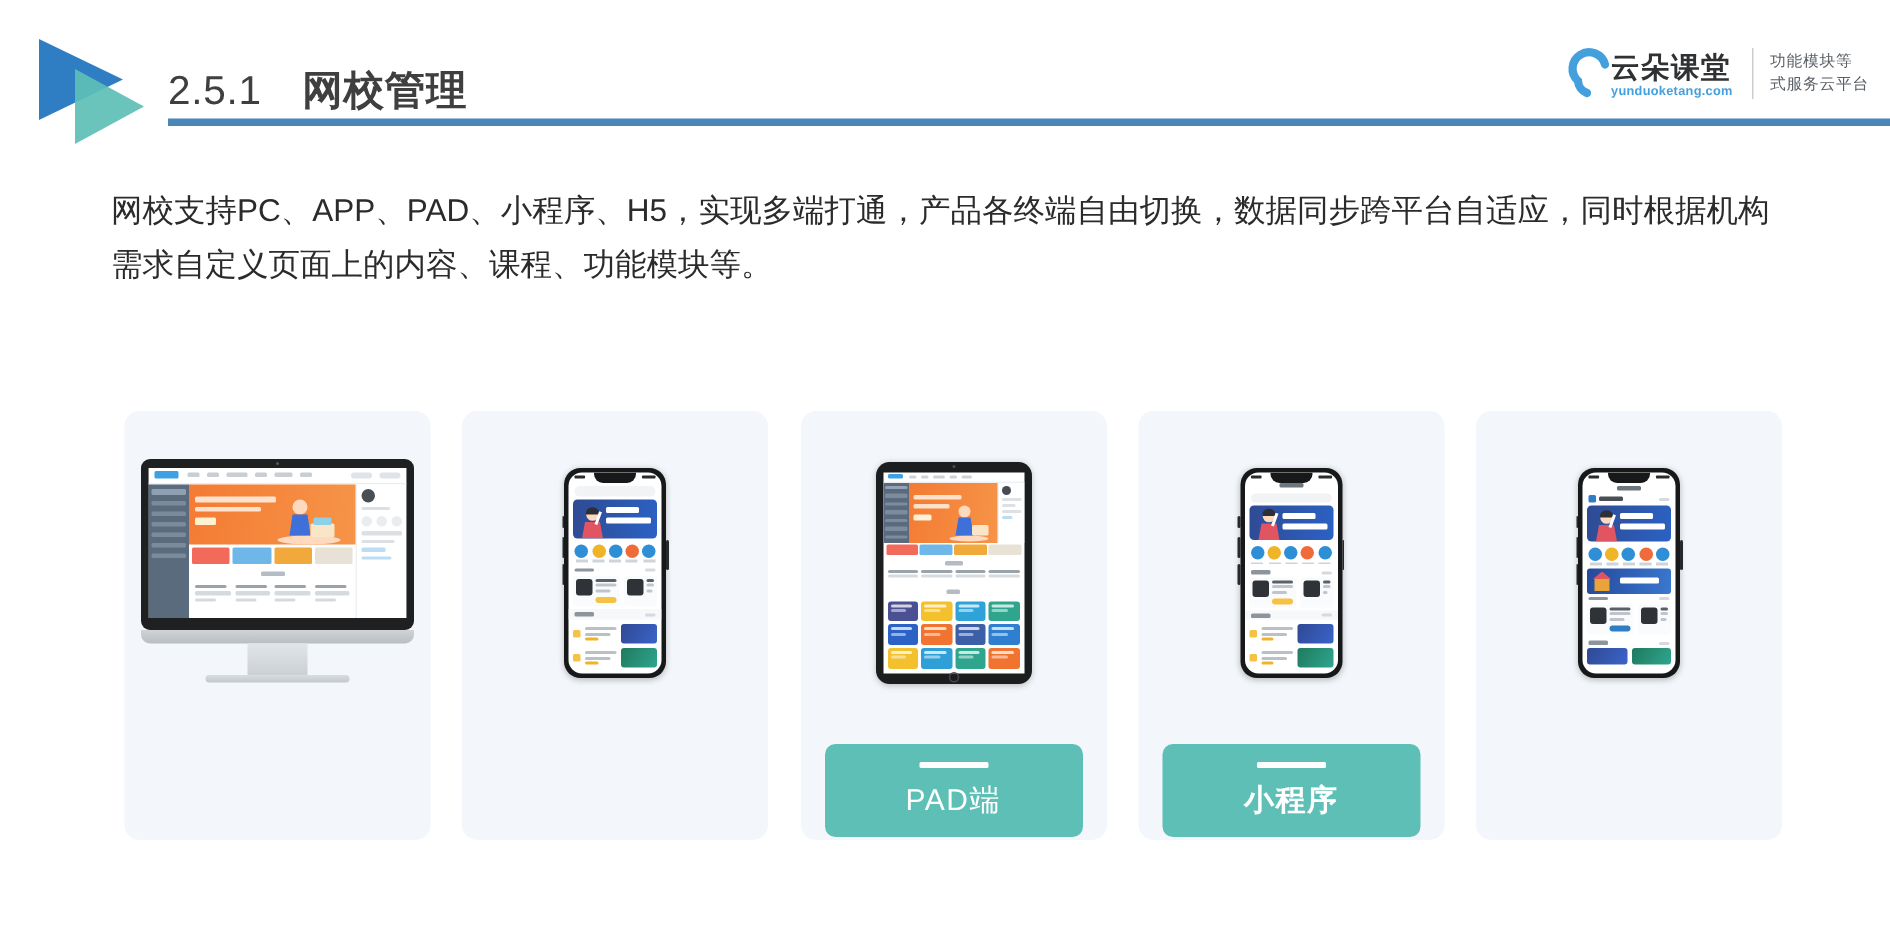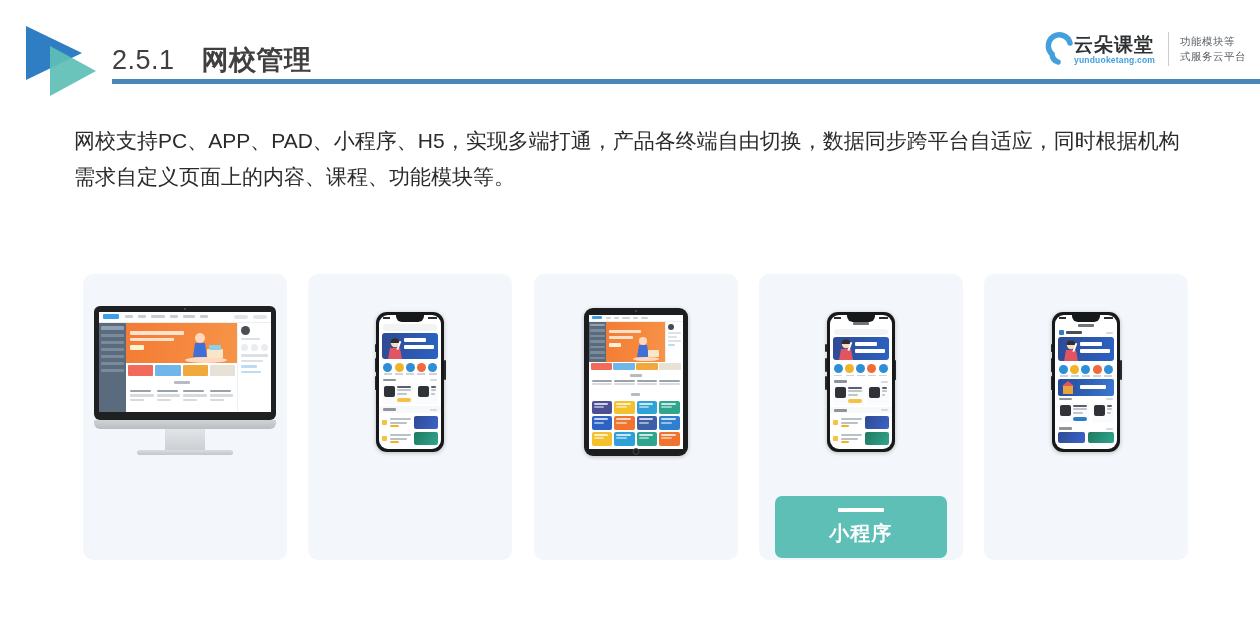--- a/index.html
+++ b/index.html
@@ -584,20 +584,24 @@
                     <i></i>
                     <i class="b"></i>
                   </div>
               </div>
             </div>
           </div>
         </div>
         <div class="tab-home"></div>
       </div>
     </div>
+    <div class="label-box">
+      <div class="label-dash"></div>
+      <div class="label-text">PAD端</div>
+    </div>
   </div>
 
   <div class="card">
     <div class="device-area">
       <div class="phone">
         <div class="btn-l" style="top:32px;height:8px"></div>
         <div class="btn-l" style="top:46px;height:14px"></div>
         <div class="btn-l" style="top:64px;height:14px"></div>
         <div class="btn-r" style="top:48px;height:20px"></div>
         <div class="phone-body">

